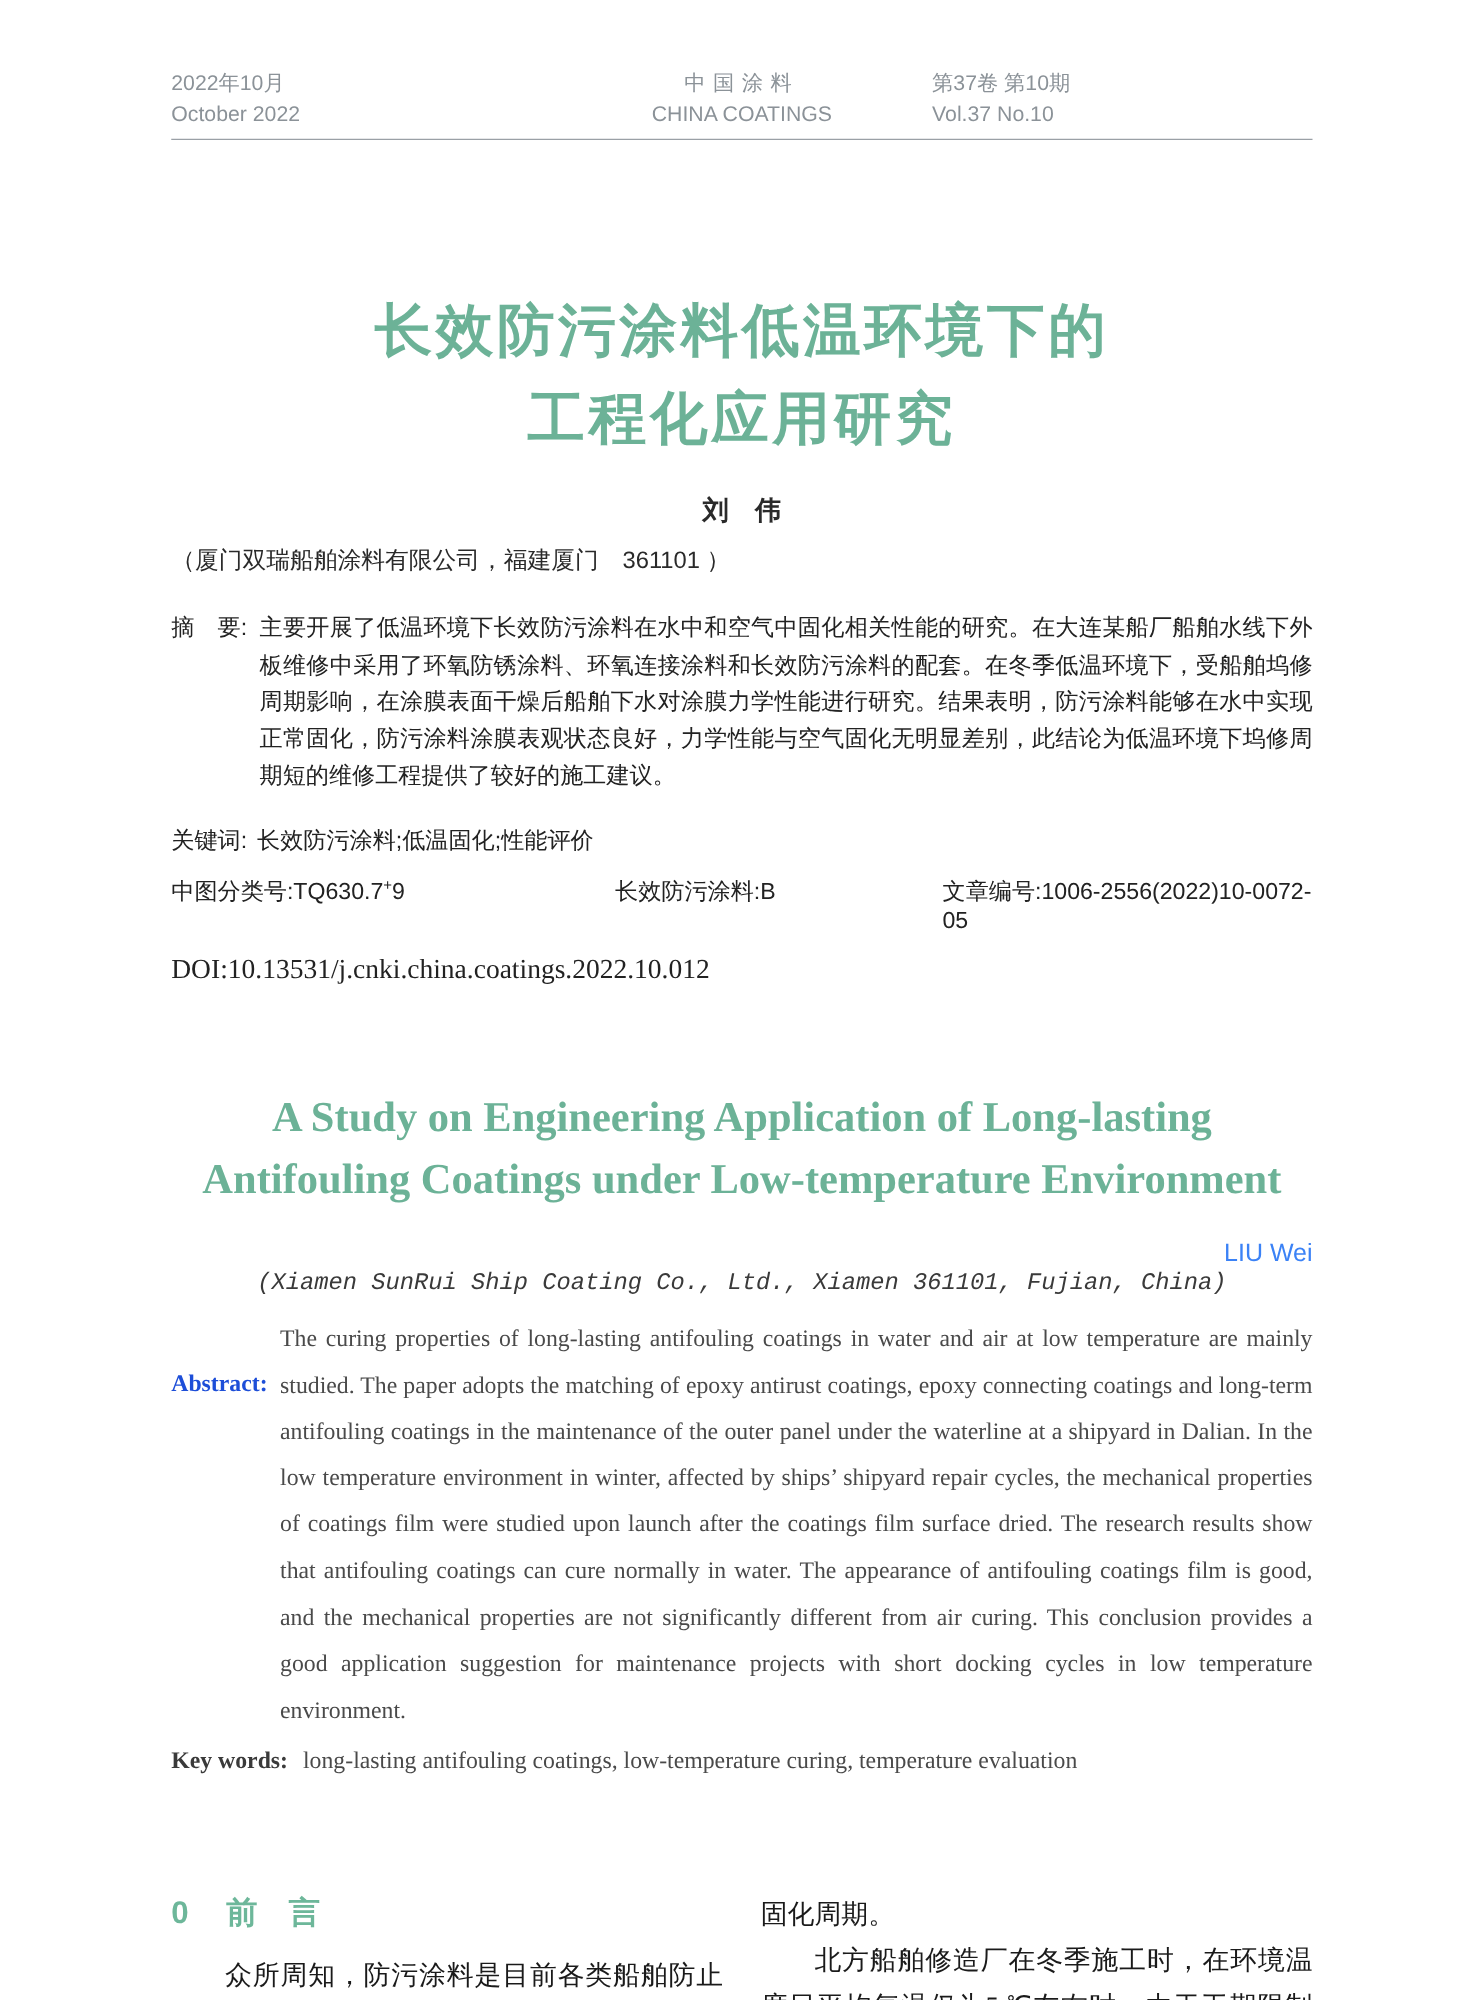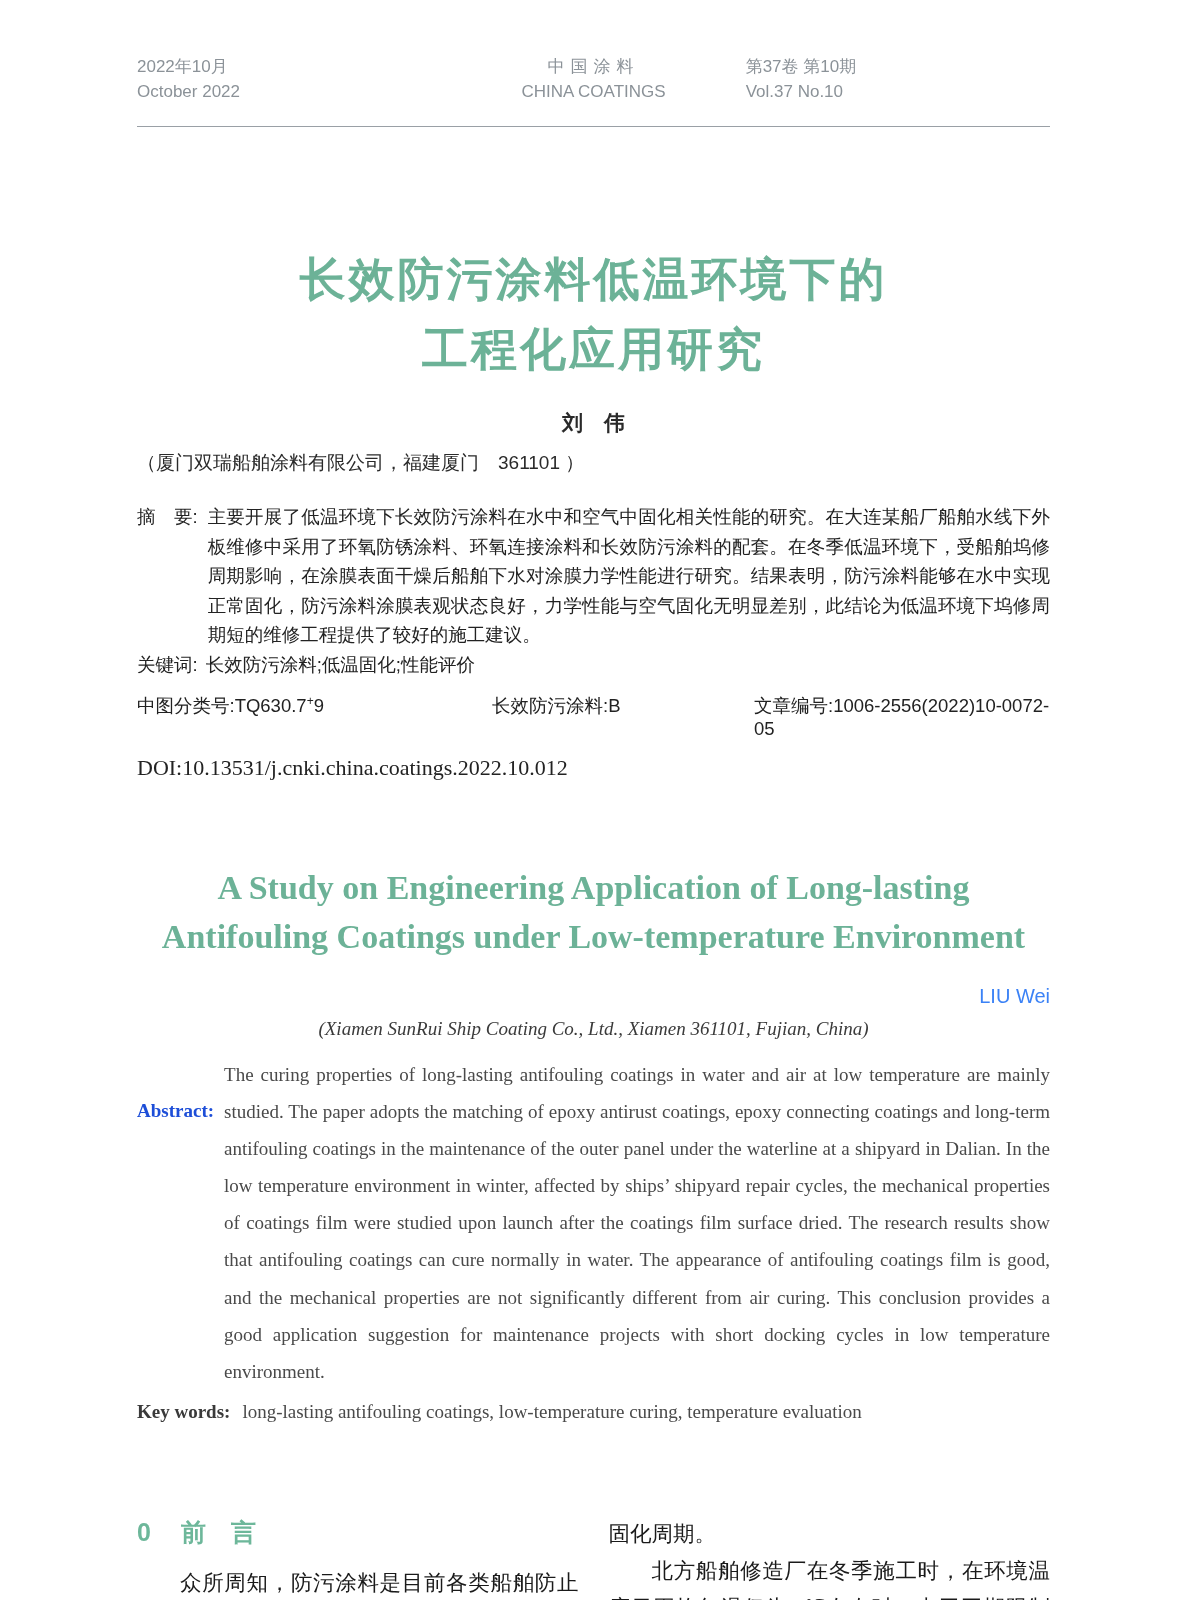--- a/index.html
+++ b/index.html
@@ -14,21 +14,21 @@
     color: #222;
     overflow: hidden;
   }
   .content { padding: 55px 137px 0 137px; }
 
   
   .jheader {
     display: flex;
     align-items: flex-end;
     border-bottom: 1px solid #9aa0a6;
-    padding-bottom: 22px;
+    padding-bottom: 7px;
     color: #8b9298;
     font-size: 17px;
     line-height: 1.45;
   }
   .jheader > div { flex: 1; }
   .h-center { text-align: center; }
   .h-right  { text-align: left; }
   .zh-wide { letter-spacing: 6px; }
 
   
@@ -62,21 +62,21 @@
     display: flex;
     margin-top: 26px;
     font-size: 18.5px;
     line-height: 1.6;
   }
   .abs-zh .label { white-space: nowrap; margin-right: 10px; }
   .abs-zh .text { flex: 1; text-align: justify; }
 
   .kw-zh {
     display: flex;
-    margin-top: 0;
+    margin-top: 22px;
     font-size: 18.5px;
     line-height: 1.6;
   }
   .kw-zh .label { white-space: nowrap; margin-right: 8px; }
 
   .meta-row {
     display: flex;
     margin-top: 13px;
     font-size: 18.5px;
   }
@@ -104,23 +104,22 @@
   }
   .title-en span { display: block; }
 
   .author-en {
     margin-top: 24px;
     text-align: right;
     font-size: 20px;
     color: #3b82f6;
   }
   .affil-en {
-    margin-top: 10px;
-    text-align: center;
-    font-family: Liberation Serif, serif;
+    text-align: center;
+    font-family: Liberation Mono, monospace;
     font-style: italic;
     font-size: 19px;
     color: #3a3a3a;
   }
 
   
   .abs-en {
     display: flex;
     margin-top: 16px;
     font-family: "Liberation Serif", serif;

